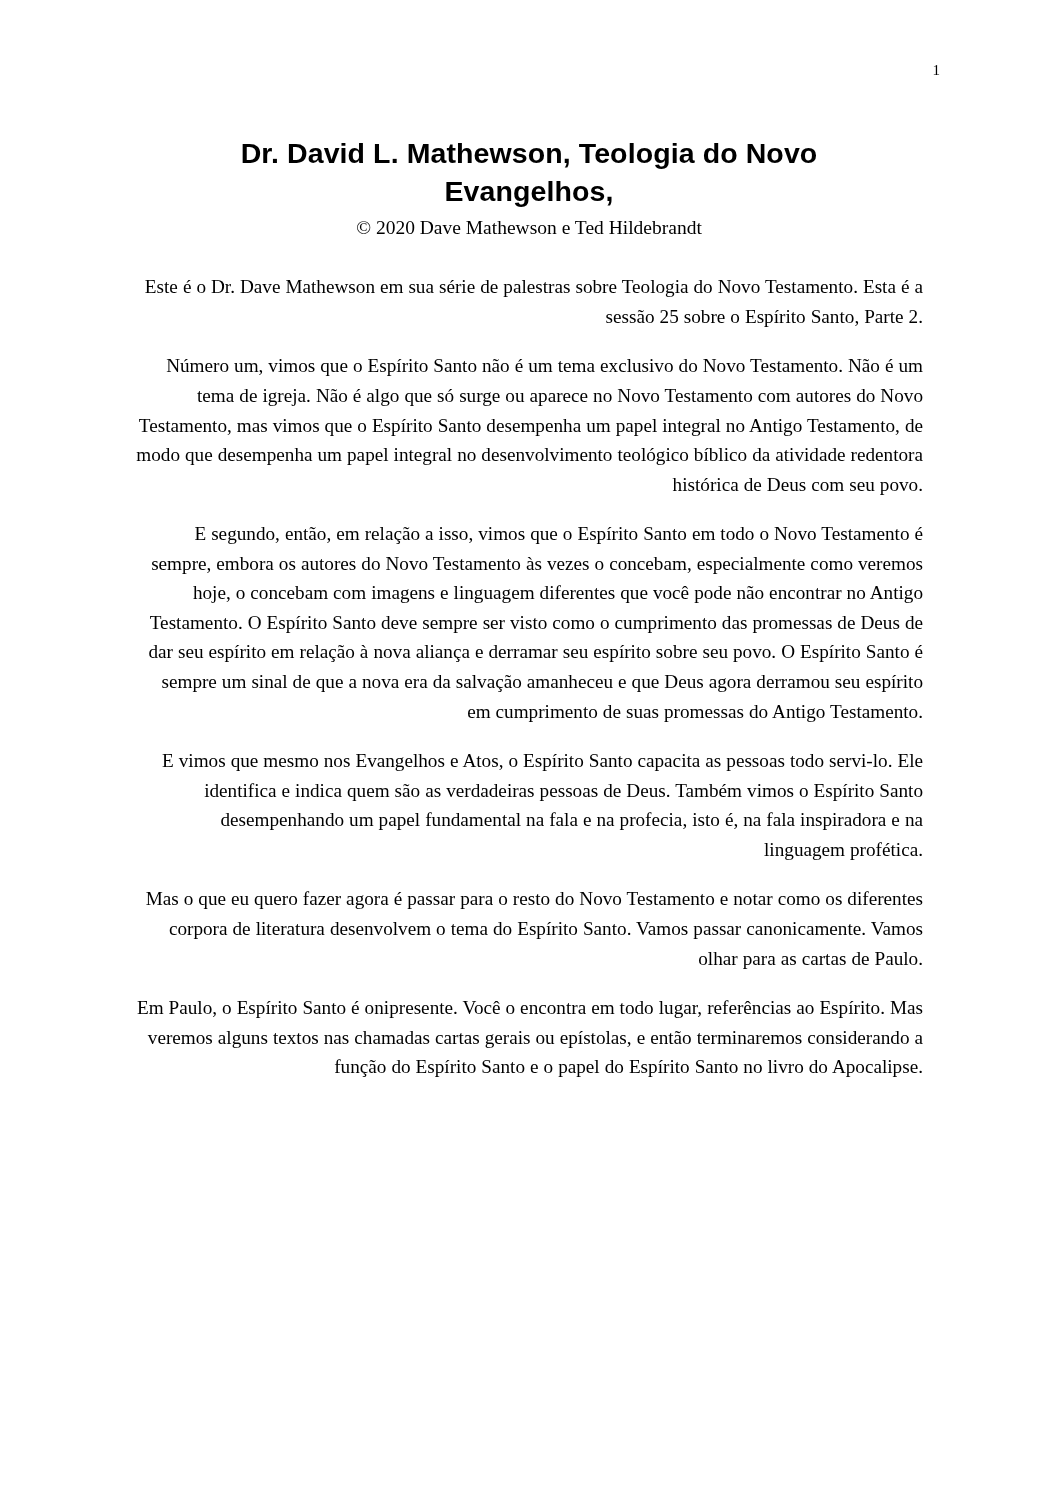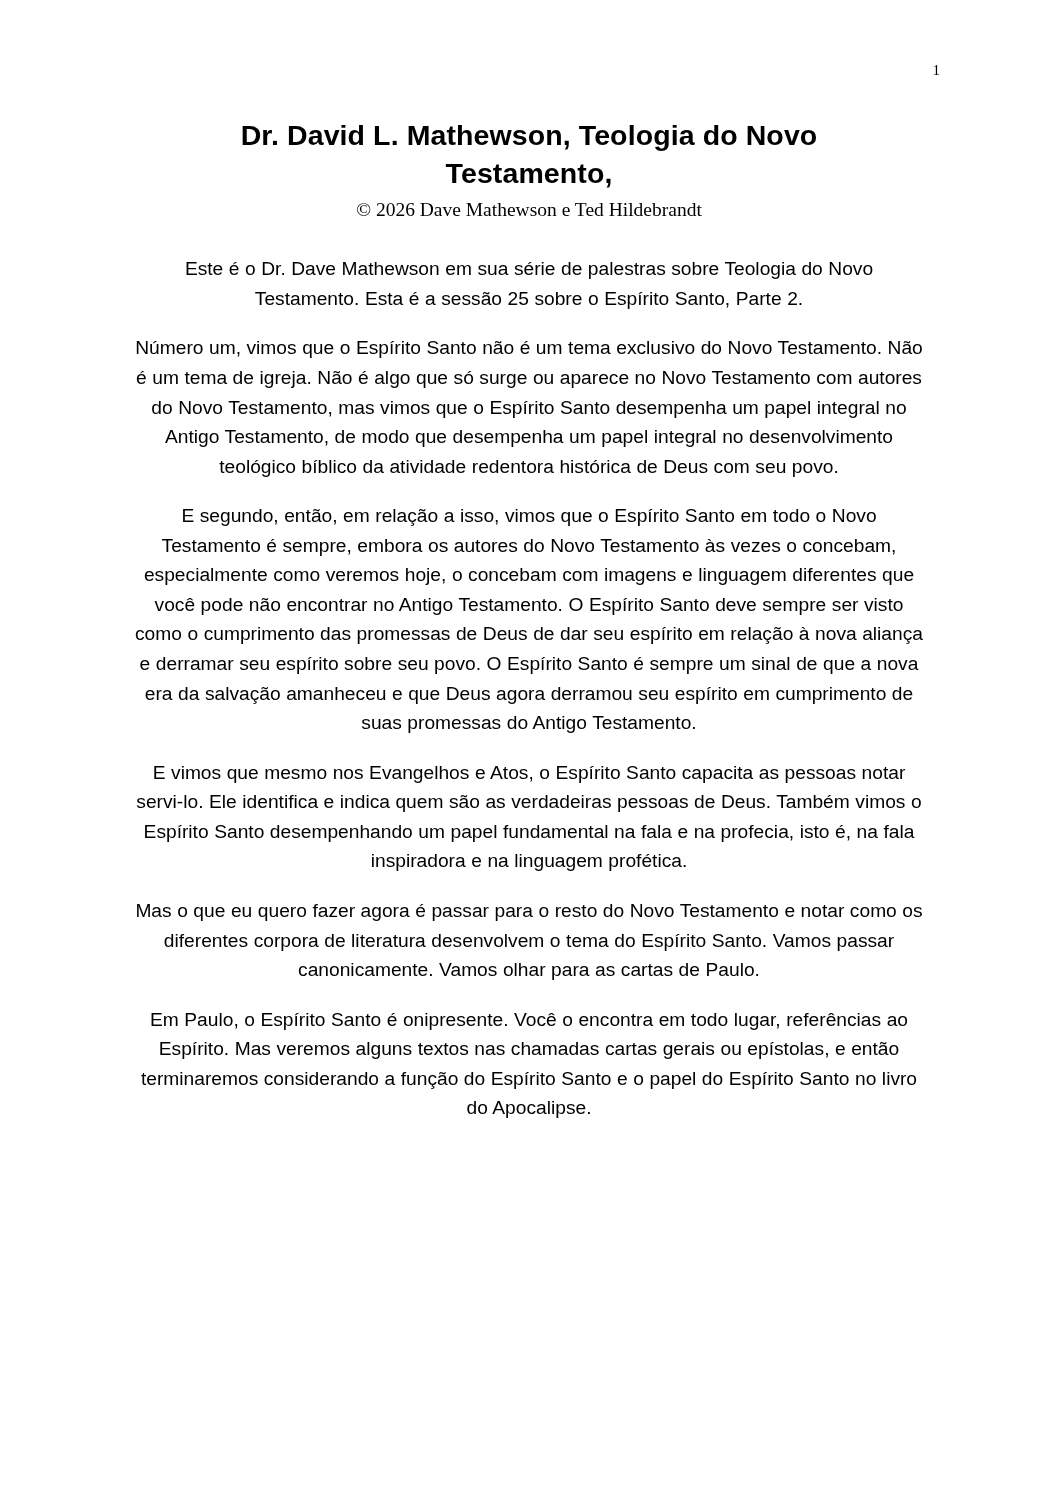--- a/index.html
+++ b/index.html
@@ -22,21 +22,21 @@
     position: absolute;
     top: 62px;
     right: 118px;
     font-family: "Liberation Serif", serif;
     font-size: 15px;
     color: #000000;
   }
   .content {
     position: absolute;
     left: 128px;
-    top: 116px;
+    top: 134px;
     width: 802px;
   }
   .doc-title {
     text-align: center;
     font-weight: bold;
     font-size: 28.5px;
     line-height: 1.35;
     margin: 0;
     letter-spacing: 0.1px;
   }
@@ -48,49 +48,50 @@
     font-family: "Liberation Serif", serif;
     font-size: 19.5px;
     margin-top: 4px;
     margin-bottom: 0;
     line-height: 1.3;
   }
   .body-text {
     margin: 7px;
     font-size: 19.2px;
     line-height: 1.54;
-    text-align: center;
+    text-align: right;
     word-spacing: 0.2px;
+    font-family: Liberation Serif, serif;
   }
   .body-text + .body-text {
     margin-top: 20px;
   }
   .paragraphs {
     margin-top: 32px;
   }
 </style>
 </head>
 <body>
 
 <div class="page">
 
   <div class="page-number">1</div>
 
   <div class="content">
 
     <h1 class="doc-title">
       <span class="tline">Dr. David L. Mathewson, Teologia do Novo</span>
-      <span class="tline">Testamento,</span>
+      <span class="tline">Evangelhos,</span>
     </h1>
 
-    <p class="copyright">© 2026 Dave Mathewson e Ted Hildebrandt</p>
+    <p class="copyright">© 2020 Dave Mathewson e Ted Hildebrandt</p>
 
     <div class="paragraphs">
       <p class="body-text">Este é o Dr. Dave Mathewson em sua série de palestras sobre Teologia do Novo Testamento. Esta é a sessão 25 sobre o Espírito Santo, Parte 2.</p>
       <p class="body-text">Número um, vimos que o Espírito Santo não é um tema exclusivo do Novo Testamento. Não é um tema de igreja. Não é algo que só surge ou aparece no Novo Testamento com autores do Novo Testamento, mas vimos que o Espírito Santo desempenha um papel integral no Antigo Testamento, de modo que desempenha um papel integral no desenvolvimento teológico bíblico da atividade redentora histórica de Deus com seu povo.</p>
       <p class="body-text">E segundo, então, em relação a isso, vimos que o Espírito Santo em todo o Novo Testamento é sempre, embora os autores do Novo Testamento às vezes o concebam, especialmente como veremos hoje, o concebam com imagens e linguagem diferentes que você pode não encontrar no Antigo Testamento. O Espírito Santo deve sempre ser visto como o cumprimento das promessas de Deus de dar seu espírito em relação à nova aliança e derramar seu espírito sobre seu povo. O Espírito Santo é sempre um sinal de que a nova era da salvação amanheceu e que Deus agora derramou seu espírito em cumprimento de suas promessas do Antigo Testamento.</p>
-      <p class="body-text">E vimos que mesmo nos Evangelhos e Atos, o Espírito Santo capacita as pessoas notar servi-lo. Ele identifica e indica quem são as verdadeiras pessoas de Deus. Também vimos o Espírito Santo desempenhando um papel fundamental na fala e na profecia, isto é, na fala inspiradora e na linguagem profética.</p>
+      <p class="body-text">E vimos que mesmo nos Evangelhos e Atos, o Espírito Santo capacita as pessoas todo servi-lo. Ele identifica e indica quem são as verdadeiras pessoas de Deus. Também vimos o Espírito Santo desempenhando um papel fundamental na fala e na profecia, isto é, na fala inspiradora e na linguagem profética.</p>
       <p class="body-text">Mas o que eu quero fazer agora é passar para o resto do Novo Testamento e notar como os diferentes corpora de literatura desenvolvem o tema do Espírito Santo. Vamos passar canonicamente. Vamos olhar para as cartas de Paulo.</p>
       <p class="body-text">Em Paulo, o Espírito Santo é onipresente. Você o encontra em todo lugar, referências ao Espírito. Mas veremos alguns textos nas chamadas cartas gerais ou epístolas, e então terminaremos considerando a função do Espírito Santo e o papel do Espírito Santo no livro do Apocalipse.</p>
     </div>
 
   </div>
 </div>
 
 </body></html>

